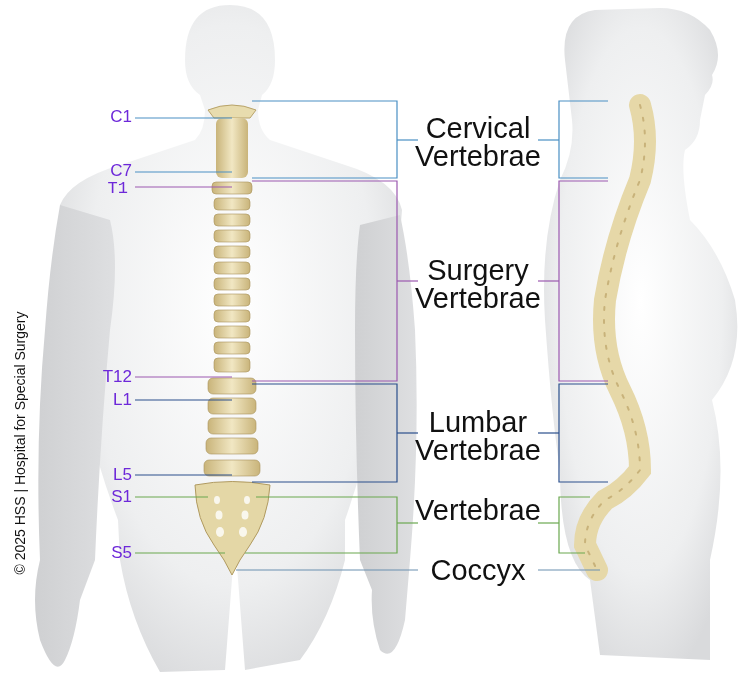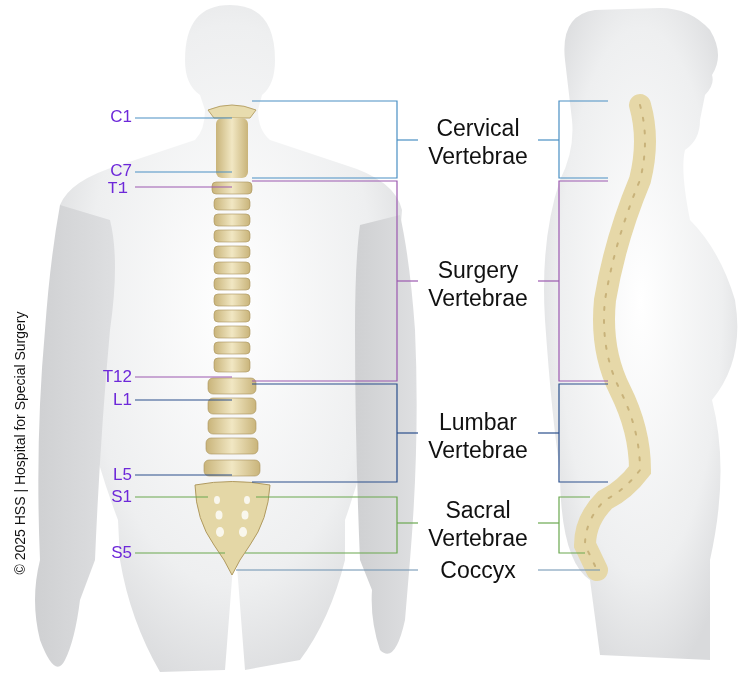--- a/index.html
+++ b/index.html
@@ -1,20 +1,20 @@
 <!DOCTYPE html>
 <html><head>
 <meta charset="utf-8">
 <style>
   html,body{margin:0;padding:0;background:#ffffff;}
   body{width:750px;height:690px;position:relative;overflow:hidden;font-family:"Liberation Sans","DejaVu Sans",sans-serif;}
   #figure{position:absolute;left:0;top:0;width:750px;height:690px;}
   .lbl{position:absolute;font-size:17px;color:#6d28d9;font-weight:500;line-height:1;}
   .lbl.right{text-align:right;}
-  .region{position:absolute;width:150px;text-align:center;font-size:23px;line-height:28px;color:#111;}
+  .region{position:absolute;width:150px;text-align:center;font-size:29px;line-height:28px;color:#111;}
   .copyright{position:absolute;left:-180px;top:435px;width:400px;transform:rotate(-90deg);transform-origin:center;font-size:14px;color:#111;text-align:center;white-space:nowrap;}
 </style>
 </head>
 <body>
 
 <svg id="figure" viewBox="0 0 750 690" xmlns="http://www.w3.org/2000/svg">
   <defs>
     <radialGradient id="bodyGrad" cx="50%" cy="45%" r="60%">
       <stop offset="0%" stop-color="#ffffff"></stop>
       <stop offset="70%" stop-color="#eeeff0"></stop>
@@ -136,20 +136,19 @@
 </div>
 <div class="region" style="left:403px;top:256px;">
   <div>Surgery</div>
   <div>Vertebrae</div>
 </div>
 <div class="region" style="left:403px;top:408px;">
   <div>Lumbar</div>
   <div>Vertebrae</div>
 </div>
 <div class="region" style="left:403px;top:496px;">
-  <div>Sacral</div>
   <div>Vertebrae</div>
 </div>
 <div class="region" style="left:403px;top:556px;">
   <div>Coccyx</div>
 </div>
 
 <div class="copyright">© 2025 HSS | Hospital for Special Surgery</div>
 
 </body></html>

